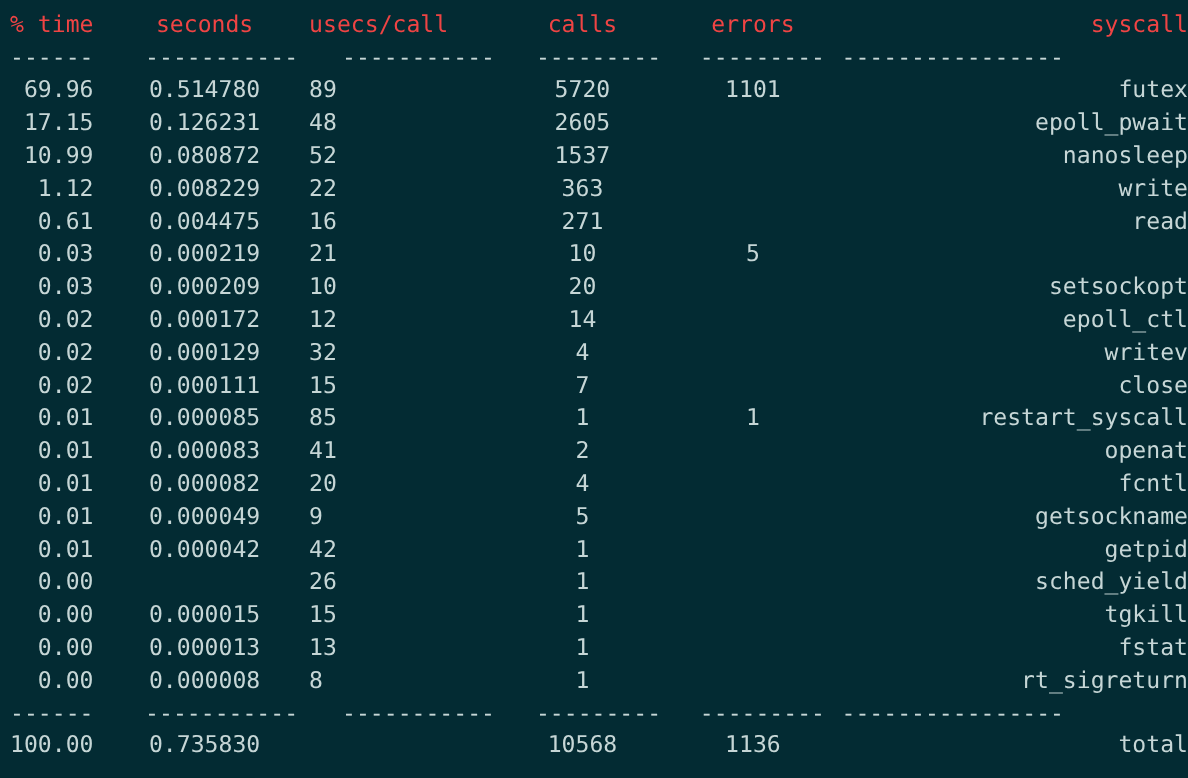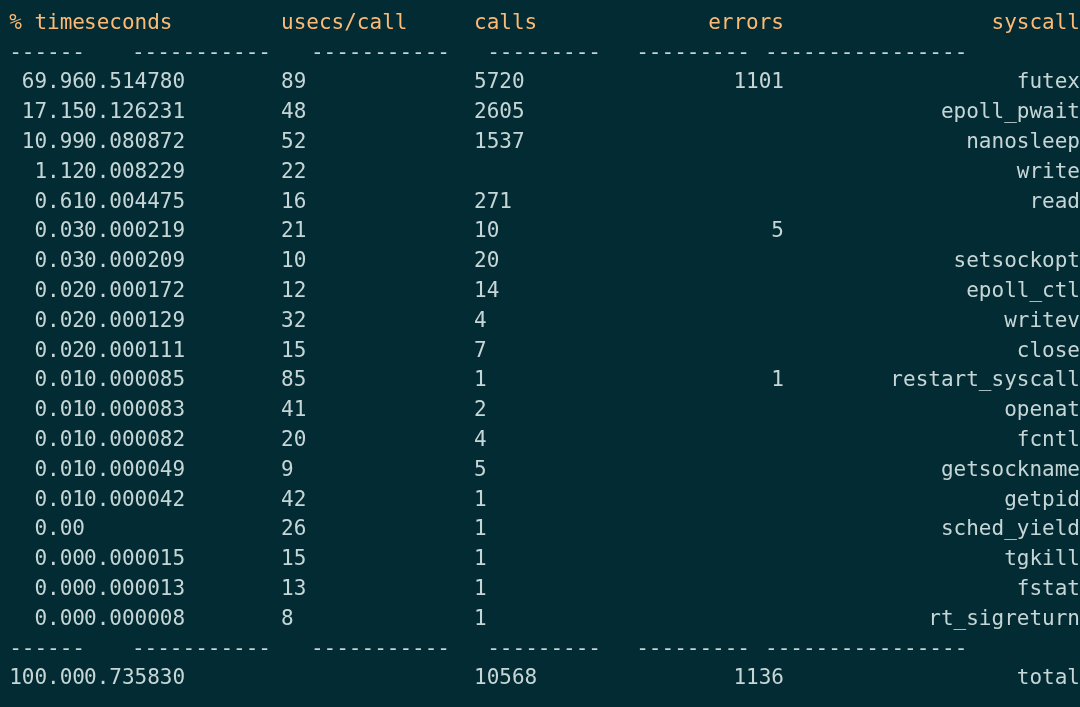--- a/index.html
+++ b/index.html
@@ -46,24 +46,24 @@
   
   .cell {
     position: absolute;
     top: 0;
     white-space: pre;
     display: block;
   }
 
   
   .c-pct    { left: 0px;   width: 85px;  text-align: right; }
-  .c-sec    { left: 84px;  width: 176px; text-align: left; }
+  .c-sec    { left: 98px;  width: 176px; text-align: center; }
   .c-usecs  { left: 281px; width: 169px; text-align: left; }
-  .c-calls  { left: 474px; width: 141px; text-align: left; }
-  .c-errors { left: 645px; width: 139px; text-align: right; }
+  .c-calls  { left: 459px; width: 141px; text-align: center; }
+  .c-errors { left: 615px; width: 139px; text-align: center; }
   .c-syscall{ left: 765px; width: 315px; text-align: right; }
 
   .sep-row {
     display: block;
     height: 29.8px;
     position: relative;
     width: 1080px;
   }
   .sep {
     position: absolute;
@@ -71,21 +71,21 @@
     white-space: pre;
     color: #c6d6d6;
   }
   .sep.c-pct     { left: 0px;   width: 85px;  text-align: right; }
   .sep.c-sec     { left: 95px;  width: 176px; text-align: right; }
   .sep.c-usecs   { left: 281px; width: 169px; text-align: right; }
   .sep.c-calls   { left: 460px; width: 141px; text-align: right; }
   .sep.c-errors  { left: 611px; width: 139px; text-align: right; }
   .sep.c-syscall { left: 765px; width: 315px; text-align: left; }
 
-  .header-row .cell { color: #fdba74; }
+  .header-row .cell { color: #ef4444; }
 </style>
 </head>
 <body>
 
 <div id="terminal">
   <div class="scroll-area">
 
     <div class="sep-row">
       <span class="sep c-pct">------</span>
       <span class="sep c-sec">-----------</span>
@@ -110,21 +110,21 @@
       <span class="sep c-usecs">-----------</span>
       <span class="sep c-calls">---------</span>
       <span class="sep c-errors">---------</span>
       <span class="sep c-syscall">----------------</span>
     </div>
 
     <div id="data-rows">
         <div class="row"><span class="cell c-pct">69.96</span><span class="cell c-sec">0.514780</span><span class="cell c-usecs">89</span><span class="cell c-calls">5720</span><span class="cell c-errors">1101</span><span class="cell c-syscall">futex</span></div>
         <div class="row"><span class="cell c-pct">17.15</span><span class="cell c-sec">0.126231</span><span class="cell c-usecs">48</span><span class="cell c-calls">2605</span><span class="cell c-errors"></span><span class="cell c-syscall">epoll_pwait</span></div>
         <div class="row"><span class="cell c-pct">10.99</span><span class="cell c-sec">0.080872</span><span class="cell c-usecs">52</span><span class="cell c-calls">1537</span><span class="cell c-errors"></span><span class="cell c-syscall">nanosleep</span></div>
-        <div class="row"><span class="cell c-pct">1.12</span><span class="cell c-sec">0.008229</span><span class="cell c-usecs">22</span><span class="cell c-errors"></span><span class="cell c-syscall">write</span></div>
+        <div class="row"><span class="cell c-pct">1.12</span><span class="cell c-sec">0.008229</span><span class="cell c-usecs">22</span><span class="cell c-calls">363</span><span class="cell c-errors"></span><span class="cell c-syscall">write</span></div>
         <div class="row"><span class="cell c-pct">0.61</span><span class="cell c-sec">0.004475</span><span class="cell c-usecs">16</span><span class="cell c-calls">271</span><span class="cell c-syscall">read</span></div>
         <div class="row"><span class="cell c-pct">0.03</span><span class="cell c-sec">0.000219</span><span class="cell c-usecs">21</span><span class="cell c-calls">10</span><span class="cell c-errors">5</span></div>
         <div class="row"><span class="cell c-pct">0.03</span><span class="cell c-sec">0.000209</span><span class="cell c-usecs">10</span><span class="cell c-calls">20</span><span class="cell c-errors"></span><span class="cell c-syscall">setsockopt</span></div>
         <div class="row"><span class="cell c-pct">0.02</span><span class="cell c-sec">0.000172</span><span class="cell c-usecs">12</span><span class="cell c-calls">14</span><span class="cell c-errors"></span><span class="cell c-syscall">epoll_ctl</span></div>
         <div class="row"><span class="cell c-pct">0.02</span><span class="cell c-sec">0.000129</span><span class="cell c-usecs">32</span><span class="cell c-calls">4</span><span class="cell c-errors"></span><span class="cell c-syscall">writev</span></div>
         <div class="row"><span class="cell c-pct">0.02</span><span class="cell c-sec">0.000111</span><span class="cell c-usecs">15</span><span class="cell c-calls">7</span><span class="cell c-errors"></span><span class="cell c-syscall">close</span></div>
         <div class="row"><span class="cell c-pct">0.01</span><span class="cell c-sec">0.000085</span><span class="cell c-usecs">85</span><span class="cell c-calls">1</span><span class="cell c-errors">1</span><span class="cell c-syscall">restart_syscall</span></div>
         <div class="row"><span class="cell c-pct">0.01</span><span class="cell c-sec">0.000083</span><span class="cell c-usecs">41</span><span class="cell c-calls">2</span><span class="cell c-errors"></span><span class="cell c-syscall">openat</span></div>
         <div class="row"><span class="cell c-pct">0.01</span><span class="cell c-sec">0.000082</span><span class="cell c-usecs">20</span><span class="cell c-calls">4</span><span class="cell c-errors"></span><span class="cell c-syscall">fcntl</span></div>
         <div class="row"><span class="cell c-pct">0.01</span><span class="cell c-sec">0.000049</span><span class="cell c-usecs">9</span><span class="cell c-calls">5</span><span class="cell c-errors"></span><span class="cell c-syscall">getsockname</span></div>

